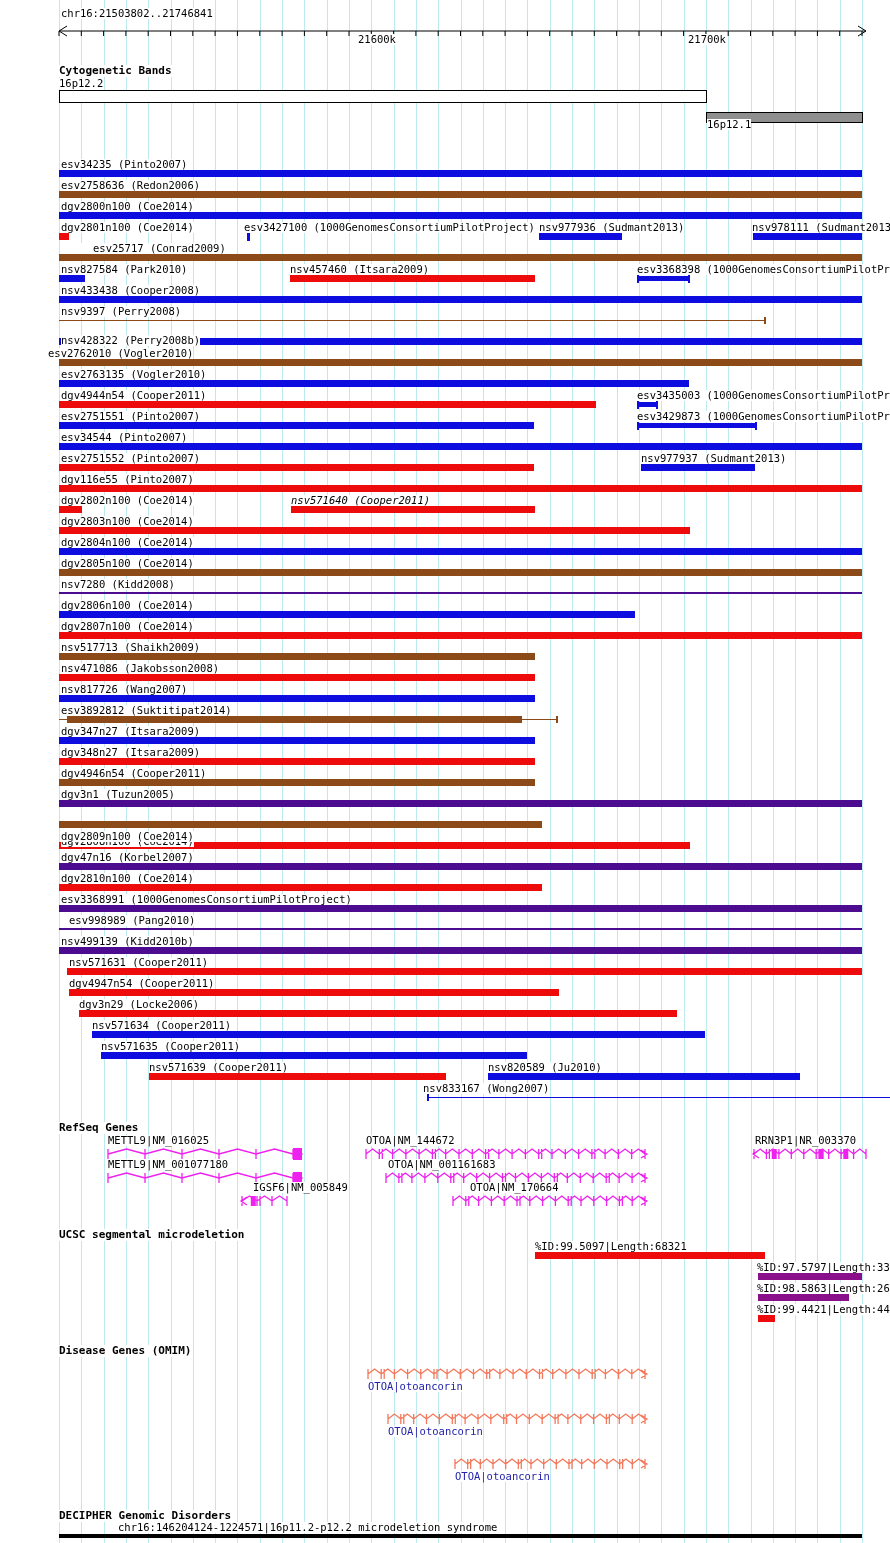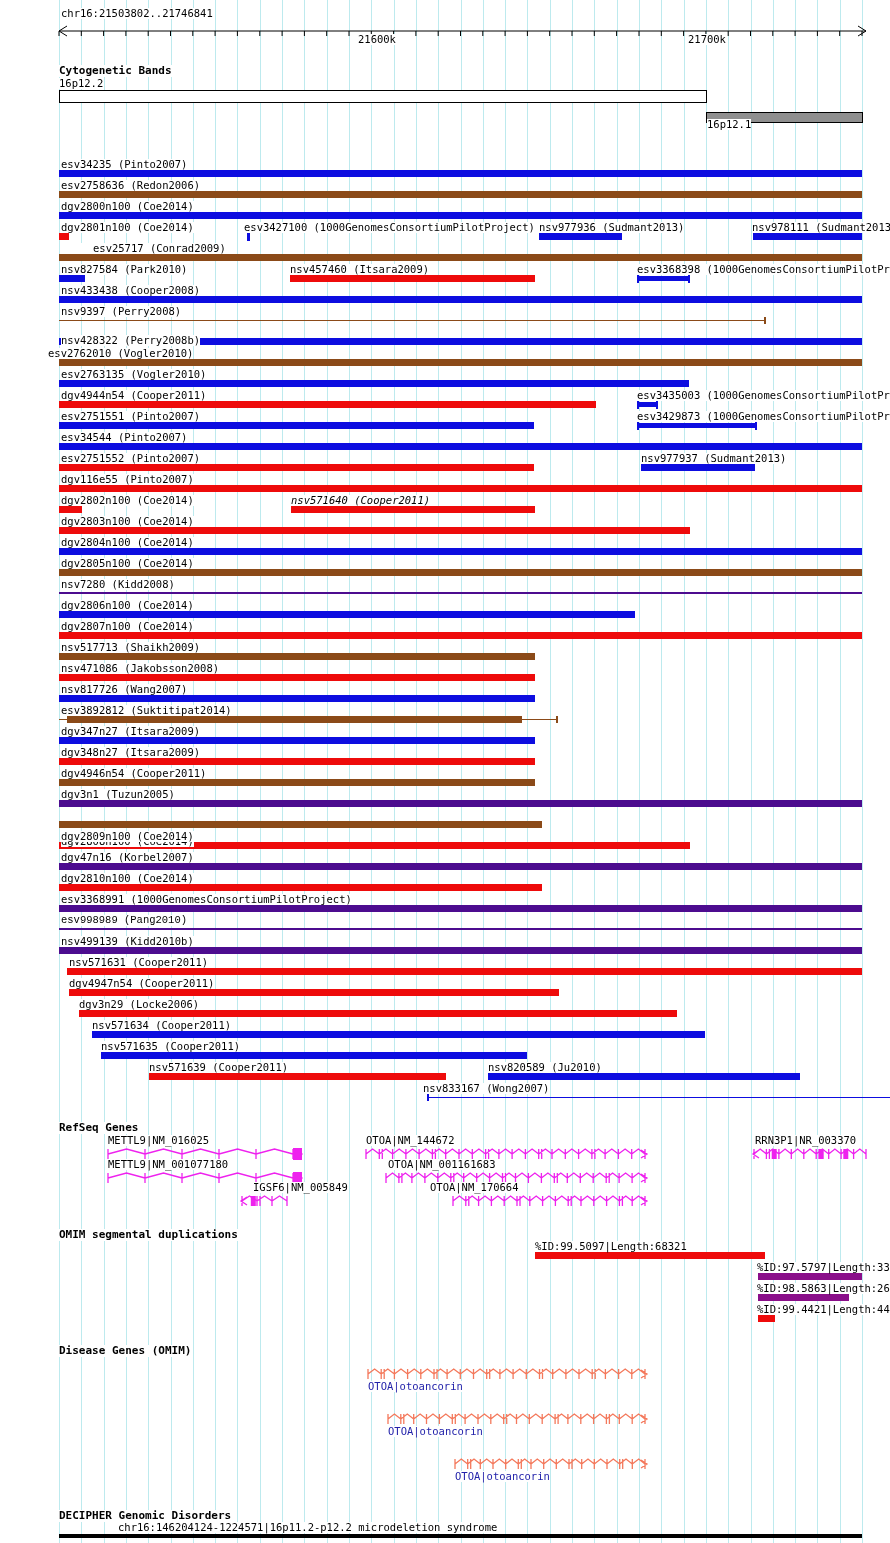--- a/index.html
+++ b/index.html
@@ -24,21 +24,21 @@
 </head>
 <body>
 
 <div id="canvas">
   <div class="lbl pos-region">chr16:21503802..21746841</div>
   <svg id="ruler-svg" width="890" height="18">
       <path d="M59 9 H866 M67 4 L59 9 L67 14 M858 4 L866 9 L858 14 M59.0 9 V14 M81.3 9 V14 M103.6 9 V14 M125.9 9 V14 M148.2 9 V14 M170.5 9 V14 M192.8 9 V14 M215.1 9 V14 M237.4 9 V14 M259.8 9 V14 M282.1 9 V14 M304.4 9 V14 M326.7 9 V14 M349.0 9 V14 M371.3 9 V14 M393.6 9 V14 M415.9 9 V14 M438.2 9 V14 M460.5 9 V14 M482.8 9 V14 M505.1 9 V14 M527.4 9 V14 M549.7 9 V14 M572.0 9 V14 M594.3 9 V14 M616.6 9 V14 M639.0 9 V14 M661.3 9 V14 M683.6 9 V14 M705.9 9 V14 M728.2 9 V14 M750.5 9 V14 M772.8 9 V14 M795.1 9 V14 M817.4 9 V14 M839.7 9 V14 M862.0 9 V14" stroke="#000" fill="none"></path>
     </svg>
   <div class="hdr pos-cyto-hdr">Cytogenetic Bands</div>
   <div class="hdr pos-refseq-hdr">RefSeq Genes</div>
-  <div class="hdr pos-segdup-hdr">OMIM segmental duplications</div>
+  <div class="hdr pos-segdup-hdr">UCSC segmental microdeletion</div>
   <div class="hdr pos-omim-hdr">Disease Genes (OMIM)</div>
   <div class="hdr pos-decipher-hdr">DECIPHER Genomic Disorders</div>
   <div class="lbl pos-decipher-item">chr16:146204124-1224571|16p11.2-p12.2 microdeletion syndrome</div>
 <div class="gridline" style="left: 59px; background: rgb(189, 234, 238);"></div>
     <div class="gridline" style="left: 81.3px; background: rgb(189, 234, 238);"></div>
     <div class="gridline" style="left: 103.6px; background: rgb(189, 234, 238);"></div>
     <div class="gridline" style="left: 125.9px; background: rgb(189, 234, 238);"></div>
     <div class="gridline" style="left: 148.2px; background: rgb(189, 234, 238);"></div>
     <div class="gridline" style="left: 170.5px; background: rgb(189, 234, 238);"></div>
     <div class="gridline" style="left: 192.8px; background: rgb(189, 234, 238);"></div>
@@ -171,21 +171,21 @@
     <div class="lbl" style="left: 61px; top: 836px;">dgv2808n100 (Coe2014)</div>
     <div class="seg" style="left: 59px; top: 821px; width: 483px; height: 7px; background: rgb(139, 74, 24);"></div>
     <div class="lbl" style="left: 61px; top: 831px;">dgv2809n100 (Coe2014)</div>
     <div class="seg" style="left: 59px; top: 842px; width: 631px; height: 7px; background: rgb(238, 11, 11);"></div>
     <div class="lbl" style="left: 61px; top: 852px;">dgv47n16 (Korbel2007)</div>
     <div class="seg" style="left: 59px; top: 863px; width: 803px; height: 7px; background: rgb(76, 12, 143);"></div>
     <div class="lbl" style="left: 61px; top: 873px;">dgv2810n100 (Coe2014)</div>
     <div class="seg" style="left: 59px; top: 884px; width: 483px; height: 7px; background: rgb(238, 11, 11);"></div>
     <div class="lbl" style="left: 61px; top: 894px;">esv3368991 (1000GenomesConsortiumPilotProject)</div>
     <div class="seg" style="left: 59px; top: 905px; width: 803px; height: 7px; background: rgb(76, 12, 143);"></div>
-    <div class="lbl" style="left: 61px; top: 915px; font-family: Liberation Mono, monospace;">esv998989 (Pang2010)</div>
+    <div class="lbl" style="left: 69px; top: 915px;">esv998989 (Pang2010)</div>
     <div class="seg" style="left: 59px; top: 928px; width: 803px; height: 2px; background: rgb(76, 12, 143);"></div>
     <div class="lbl" style="left: 61px; top: 936px;">nsv499139 (Kidd2010b)</div>
     <div class="seg" style="left: 59px; top: 947px; width: 803px; height: 7px; background: rgb(76, 12, 143);"></div>
     <div class="lbl" style="left: 69px; top: 957px;">nsv571631 (Cooper2011)</div>
     <div class="seg" style="left: 67px; top: 968px; width: 795px; height: 7px; background: rgb(238, 11, 11);"></div>
     <div class="lbl" style="left: 69px; top: 978px;">dgv4947n54 (Cooper2011)</div>
     <div class="seg" style="left: 69px; top: 989px; width: 490px; height: 7px; background: rgb(238, 11, 11);"></div>
     <div class="lbl" style="left: 79px; top: 999px;">dgv3n29 (Locke2006)</div>
     <div class="seg" style="left: 79px; top: 1010px; width: 598px; height: 7px; background: rgb(238, 11, 11);"></div>
     <div class="lbl" style="left: 92px; top: 1020px;">nsv571634 (Cooper2011)</div>
@@ -222,21 +222,21 @@
     </svg>
     <div class="lbl" style="left: 388px; top: 1159px; color: rgb(0, 0, 0);">OTOA|NM_001161683</div>
     <svg width="267" height="16" class="gene-svg" style="left: 386px; top: 1170px;">
       <path d="M255 4 L261 8 L255 12 M0.0 3 V13 M0.0 8 L6.5 3 L12.9 8 M12.9 3 V13 M15.9 3 V13 M12.9 8 L19.4 3 L25.9 8 M25.9 3 V13 M25.9 8 L32.4 3 L38.9 8 M38.9 3 V13 M38.9 8 L45.3 3 L51.8 8 M51.8 3 V13 M51.8 8 L58.3 3 L64.8 8 M64.8 3 V13 M67.8 3 V13 M64.8 8 L71.2 3 L77.7 8 M77.7 3 V13 M77.7 8 L84.2 3 L90.7 8 M90.7 3 V13 M90.7 8 L97.1 3 L103.6 8 M103.6 3 V13 M103.6 8 L110.1 3 L116.5 8 M116.5 3 V13 M119.5 3 V13 M116.5 8 L123.0 3 L129.5 8 M129.5 3 V13 M129.5 8 L136.0 3 L142.4 8 M142.4 3 V13 M142.4 8 L148.9 3 L155.4 8 M155.4 3 V13 M155.4 8 L161.9 3 L168.3 8 M168.3 3 V13 M171.3 3 V13 M168.3 8 L174.8 3 L181.3 8 M181.3 3 V13 M181.3 8 L187.8 3 L194.3 8 M194.3 3 V13 M194.3 8 L200.7 3 L207.2 8 M207.2 3 V13 M207.2 8 L213.7 3 L220.2 8 M220.2 3 V13 M223.2 3 V13 M220.2 8 L226.6 3 L233.1 8 M233.1 3 V13 M233.1 8 L239.6 3 L246.1 8 M246.1 3 V13 M246.1 8 L252.5 3 L259.0 8 M259.0 3 V13 " stroke="#ee22ee" fill="none" stroke-width="1.3"></path>
     </svg>
     <div class="lbl" style="left: 245px; top: 1182px; color: rgb(0, 0, 0); margin-left: 8px;">IGSF6|NM_005849</div>
     <svg width="53" height="16" class="gene-svg" style="left: 240px; top: 1193px;">
       <path d="M7 4 L1 8 L7 12 M2.0 3 V13 M2.0 8 L9.5 3 L17.0 8 M17.0 3 V13 M20.0 3 V13 M17.0 8 L24.5 3 L32.0 8 M32.0 3 V13 M32.0 8 L39.5 3 L47.0 8 M47.0 3 V13 " stroke="#ee22ee" fill="none" stroke-width="1.3"></path>
       <rect x="10.8" y="3" width="5" height="10" fill="#ee22ee"></rect>
     </svg>
-    <div class="lbl" style="left: 430px; top: 1182px; color: rgb(0, 0, 0); text-align: right;">OTOA|NM_170664</div>
+    <div class="lbl" style="left: 470px; top: 1182px; color: rgb(0, 0, 0); text-align: right;">OTOA|NM_170664</div>
     <svg width="200" height="16" class="gene-svg" style="left: 453px; top: 1193px;">
       <path d="M188 4 L194 8 L188 12 M0.0 3 V13 M0.0 8 L6.4 3 L12.8 8 M12.8 3 V13 M15.8 3 V13 M12.8 8 L19.2 3 L25.6 8 M25.6 3 V13 M25.6 8 L32.0 3 L38.4 8 M38.4 3 V13 M38.4 8 L44.8 3 L51.2 8 M51.2 3 V13 M51.2 8 L57.6 3 L64.0 8 M64.0 3 V13 M67.0 3 V13 M64.0 8 L70.4 3 L76.8 8 M76.8 3 V13 M76.8 8 L83.2 3 L89.6 8 M89.6 3 V13 M89.6 8 L96.0 3 L102.4 8 M102.4 3 V13 M102.4 8 L108.8 3 L115.2 8 M115.2 3 V13 M118.2 3 V13 M115.2 8 L121.6 3 L128.0 8 M128.0 3 V13 M128.0 8 L134.4 3 L140.8 8 M140.8 3 V13 M140.8 8 L147.2 3 L153.6 8 M153.6 3 V13 M153.6 8 L160.0 3 L166.4 8 M166.4 3 V13 M169.4 3 V13 M166.4 8 L172.8 3 L179.2 8 M179.2 3 V13 M179.2 8 L185.6 3 L192.0 8 M192.0 3 V13 " stroke="#ee22ee" fill="none" stroke-width="1.3"></path>
     </svg>
     <div class="lbl" style="left: 368px; top: 1381px; color: rgb(34, 34, 170);">OTOA|otoancorin</div>
     <svg width="285" height="16" class="gene-svg" style="left: 368px; top: 1366px;">
       <path d="M273 4 L279 8 L273 12 M0.0 3 V13 M0.0 8 L6.6 3 L13.2 8 M13.2 3 V13 M16.2 3 V13 M13.2 8 L19.8 3 L26.4 8 M26.4 3 V13 M26.4 8 L33.0 3 L39.6 8 M39.6 3 V13 M39.6 8 L46.2 3 L52.8 8 M52.8 3 V13 M52.8 8 L59.4 3 L66.0 8 M66.0 3 V13 M69.0 3 V13 M66.0 8 L72.5 3 L79.1 8 M79.1 3 V13 M79.1 8 L85.7 3 L92.3 8 M92.3 3 V13 M92.3 8 L98.9 3 L105.5 8 M105.5 3 V13 M105.5 8 L112.1 3 L118.7 8 M118.7 3 V13 M121.7 3 V13 M118.7 8 L125.3 3 L131.9 8 M131.9 3 V13 M131.9 8 L138.5 3 L145.1 8 M145.1 3 V13 M145.1 8 L151.7 3 L158.3 8 M158.3 3 V13 M158.3 8 L164.9 3 L171.5 8 M171.5 3 V13 M174.5 3 V13 M171.5 8 L178.1 3 L184.7 8 M184.7 3 V13 M184.7 8 L191.3 3 L197.9 8 M197.9 3 V13 M197.9 8 L204.5 3 L211.0 8 M211.0 3 V13 M211.0 8 L217.6 3 L224.2 8 M224.2 3 V13 M227.2 3 V13 M224.2 8 L230.8 3 L237.4 8 M237.4 3 V13 M237.4 8 L244.0 3 L250.6 8 M250.6 3 V13 M250.6 8 L257.2 3 L263.8 8 M263.8 3 V13 M263.8 8 L270.4 3 L277.0 8 M277.0 3 V13 " stroke="#f4795c" fill="none" stroke-width="1.3"></path>
     </svg>
     <div class="lbl" style="left: 388px; top: 1426px; color: rgb(34, 34, 170);">OTOA|otoancorin</div>
     <svg width="265" height="16" class="gene-svg" style="left: 388px; top: 1411px;">
       <path d="M253 4 L259 8 L253 12 M0.0 3 V13 M0.0 8 L6.4 3 L12.8 8 M12.8 3 V13 M15.8 3 V13 M12.8 8 L19.3 3 L25.7 8 M25.7 3 V13 M25.7 8 L32.1 3 L38.5 8 M38.5 3 V13 M38.5 8 L45.0 3 L51.4 8 M51.4 3 V13 M51.4 8 L57.8 3 L64.3 8 M64.3 3 V13 M67.3 3 V13 M64.3 8 L70.7 3 L77.1 8 M77.1 3 V13 M77.1 8 L83.5 3 L90.0 8 M90.0 3 V13 M90.0 8 L96.4 3 L102.8 8 M102.8 3 V13 M102.8 8 L109.2 3 L115.7 8 M115.7 3 V13 M118.7 3 V13 M115.7 8 L122.1 3 L128.5 8 M128.5 3 V13 M128.5 8 L134.9 3 L141.3 8 M141.3 3 V13 M141.3 8 L147.8 3 L154.2 8 M154.2 3 V13 M154.2 8 L160.6 3 L167.1 8 M167.1 3 V13 M170.1 3 V13 M167.1 8 L173.5 3 L179.9 8 M179.9 3 V13 M179.9 8 L186.3 3 L192.8 8 M192.8 3 V13 M192.8 8 L199.2 3 L205.6 8 M205.6 3 V13 M205.6 8 L212.0 3 L218.4 8 M218.4 3 V13 M221.4 3 V13 M218.4 8 L224.9 3 L231.3 8 M231.3 3 V13 M231.3 8 L237.7 3 L244.2 8 M244.2 3 V13 M244.2 8 L250.6 3 L257.0 8 M257.0 3 V13 " stroke="#f4795c" fill="none" stroke-width="1.3"></path>

